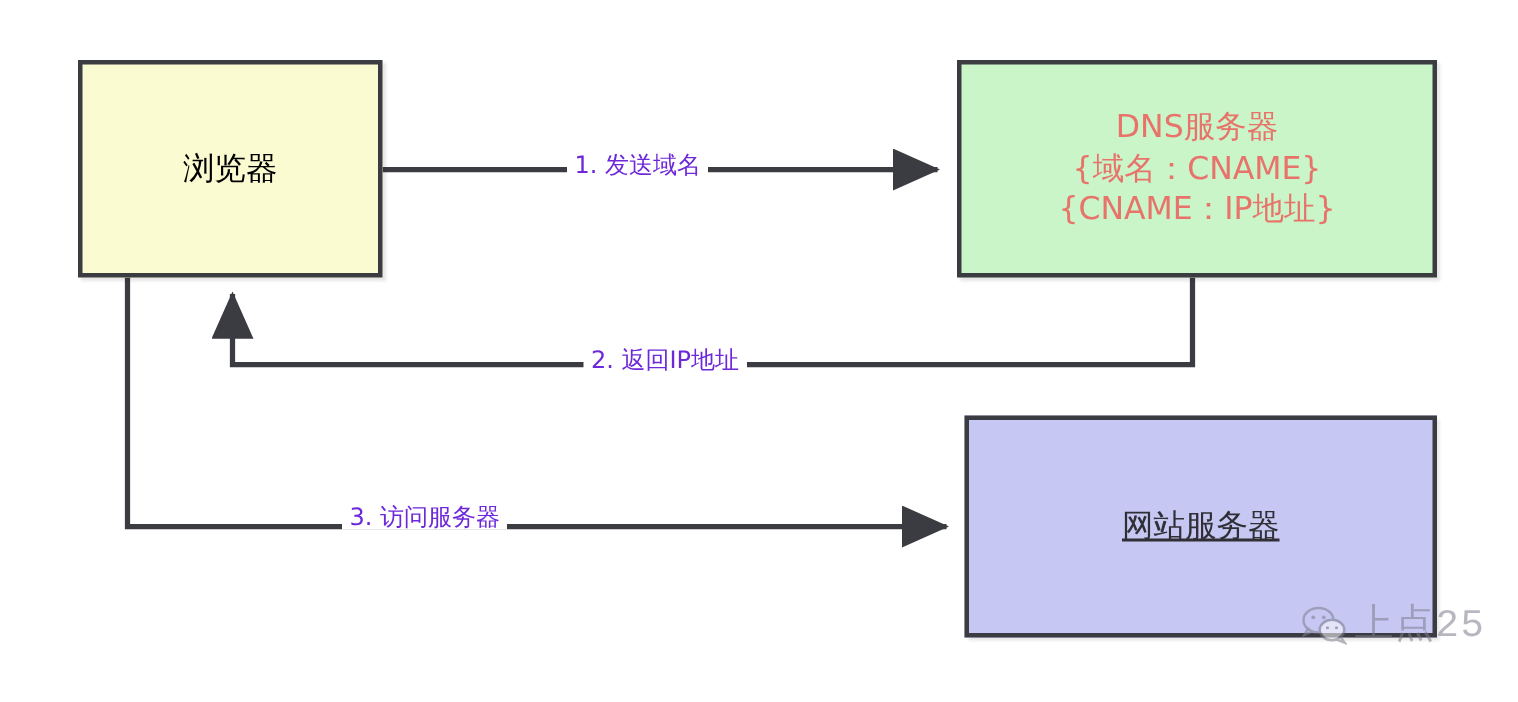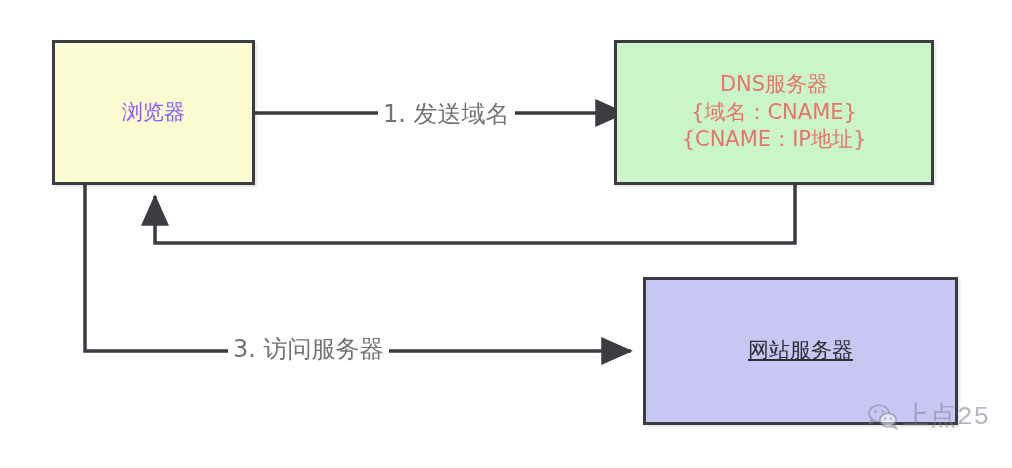--- a/index.html
+++ b/index.html
@@ -28,25 +28,25 @@
     text-align: center;
     line-height: 1.32;
     box-shadow: 2px 2px 2px rgba(0,0,0,0.10);
   }
   #node-browser {
     left: 52px;
     top: 40px;
     width: 203px;
     height: 145px;
     background: #fbfbd2;
-    color: #8b5cf6;
+    color: #000000;
     font-size: 21px;
   }
   #node-dns {
-    left: 614px;
+    left: 638px;
     top: 40px;
     width: 320px;
     height: 145px;
     background: #caf5c9;
     color: #e8736a;
     font-size: 21px;
   }
   #node-dns .line {
     display: block;
     white-space: nowrap;
@@ -56,22 +56,22 @@
     top: 277px;
     width: 315px;
     height: 148px;
     background: #c6c7f3;
     color: #2f2f35;
     font-size: 21px;
     text-decoration: underline;
   }
   .edge-label {
     position: absolute;
-    font-size: 24px;
-    color: #737373;
+    font-size: 16px;
+    color: #6d28d9;
     background: #ffffff;
     padding: 0 5px;
     white-space: nowrap;
     line-height: 1;
   }
   #label-1 { left: 378px; top: 102px; }
   #label-2 { left: 389px; top: 232px; }
   #label-3 { left: 192px; top: 337px; margin-left: 36px; }
 
   #edges {
@@ -133,20 +133,21 @@
     <span class="line">DNS服务器</span>
     <span class="line">{域名：CNAME}</span>
     <span class="line">{CNAME：IP地址}</span>
   </div>
 
   <div class="node" id="node-web">
     <span>网站服务器</span>
   </div>
 
   <div class="edge-label" id="label-1">1. 发送域名</div>
+  <div class="edge-label" id="label-2">2. 返回IP地址</div>
   <div class="edge-label" id="label-3">3. 访问服务器</div>
 
   <div id="watermark">
     <svg width="30" height="26" viewBox="0 0 30 26">
       <ellipse cx="11" cy="9.5" rx="10" ry="8.2" fill="none" stroke="#7d7d8c" stroke-width="1.6"></ellipse>
       <path d="M4,15 L1.5,19.5 L6.5,17.2 z" fill="none" stroke="#7d7d8c" stroke-width="1.6"></path>
       <circle cx="7.5" cy="7.5" r="1.25" fill="#7d7d8c"></circle>
       <circle cx="14.5" cy="7.5" r="1.25" fill="#7d7d8c"></circle>
       <ellipse cx="20" cy="16" rx="8.2" ry="6.8" fill="#ffffff" stroke="#7d7d8c" stroke-width="1.6"></ellipse>
       <path d="M25.5,20.5 L28.5,24.5 L23.5,22.5 z" fill="#ffffff" stroke="#7d7d8c" stroke-width="1.6"></path>

